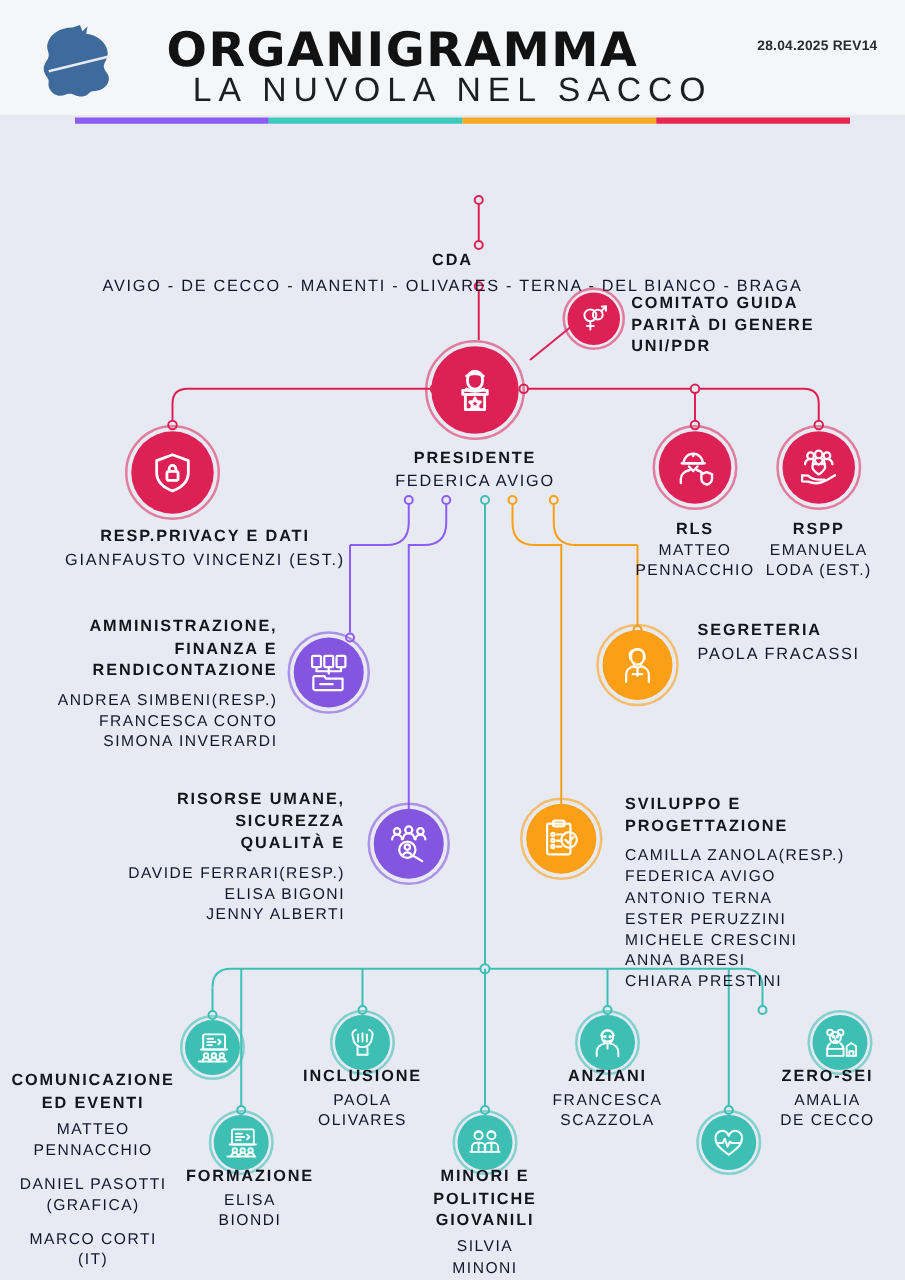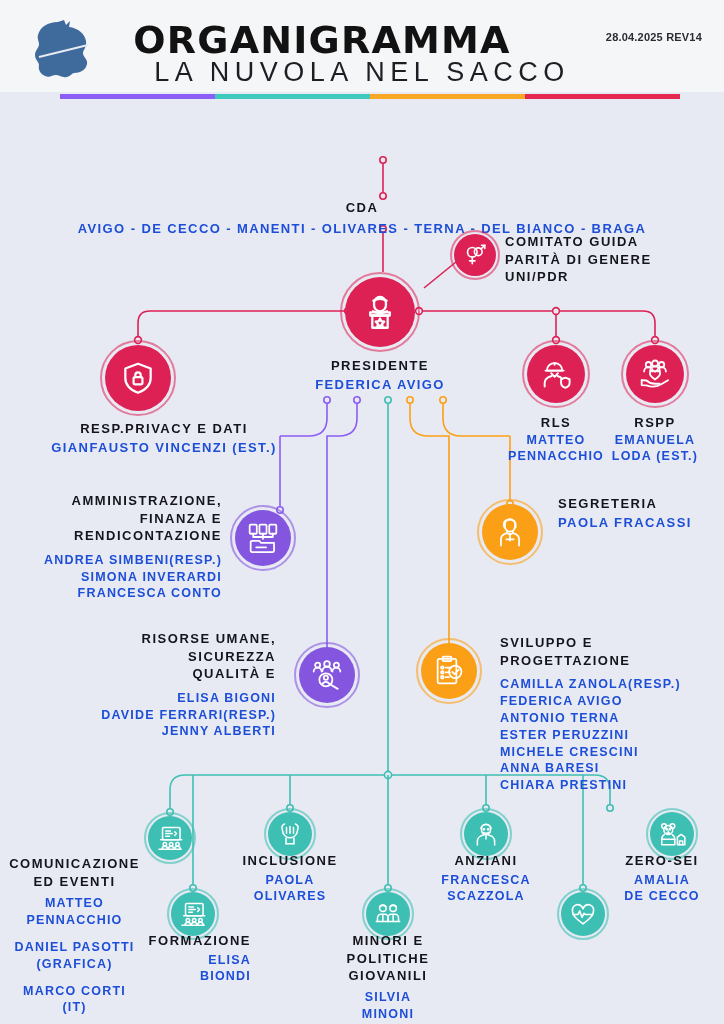--- a/index.html
+++ b/index.html
@@ -44,21 +44,21 @@
   
   #wires { position: absolute; left: 0; top: 0; width: 724px; height: 1024px; pointer-events: none; }
 
   
   .tnode { position: absolute; }
   .t-title {
     font-size: 13px; font-weight: 800; letter-spacing: 1.5px; color: #14141c;
     line-height: 1.35;
   }
   .t-sub {
-    font-size: 13px; font-weight: 700; letter-spacing: 1.4px; color: #1d4ed8;
+    font-size: 13px; font-weight: 400; letter-spacing: 1.4px; color: #0f172a;
     line-height: 1.35;
   }
   .t-sub-sm { font-size: 12.5px; letter-spacing: 1.2px; }
   .ctr { text-align: center; }
   .rgt { text-align: right; }
   .lft { text-align: left; }
 
   
   .cnode { position: absolute; border-radius: 50%; display: flex; align-items: center; justify-content: center; }
   .cnode .ring {
@@ -269,22 +269,22 @@
       <path d="M4.2 14 h5.2 l1.1 1.4 h9.3 v5.6 a.9 .9 0 0 1 -.9 .9 H4.2 a.9 .9 0 0 1 -.9 -.9 v-6.1 a.9 .9 0 0 1 .9 -.9 z"></path>
       <path d="M7.2 18.6 h7"></path>
     </svg>
   </div>
   <div class="tnode rgt" style="left:10px;top:492px;width:212px;">
     <div class="t-title">AMMINISTRAZIONE,</div>
     <div class="t-title">FINANZA E</div>
     <div class="t-title">RENDICONTAZIONE</div>
     <div style="height:7px"></div>
     <div class="t-sub t-sub-sm">ANDREA SIMBENI(RESP.)</div>
+    <div class="t-sub t-sub-sm">FRANCESCA CONTO</div>
     <div class="t-sub t-sub-sm">SIMONA INVERARDI</div>
-    <div class="t-sub t-sub-sm">FRANCESCA CONTO</div>
   </div>
 
   <div class="cnode" style="left:477px;top:499px;width:66px;height:66px;color:#fba016;">
     <div class="ring" style="opacity:.6"></div>
     <div class="disc" style="left:5px;top:5px;width:56px;height:56px;"></div>
     <svg width="34" height="34" viewBox="0 0 24 24" fill="none" stroke="#fff" stroke-width="1.25" stroke-linecap="round" stroke-linejoin="round">
       <path d="M8.4 6.6 a3.6 3.6 0 0 1 7.2 0 v1.6 a3.6 3.6 0 0 1 -7.2 0 z"></path>
       <path d="M8 8.6 q-1.2 -4 1.8 -5 q3 -1 5 .6 q1.4 1.2 1.2 4.4"></path>
       <path d="M10 11.2 v1.6 q2 1.4 4 0 v-1.6"></path>
       <path d="M5.6 21.6 v-4.2 c0 -2.6 2.1 -4.2 4.4 -4.6"></path>
@@ -312,22 +312,22 @@
       <circle cx="11.2" cy="13.9" r="1.5"></circle>
       <path d="M8.8 18.5 a2.6 2.6 0 0 1 4.8 0"></path>
       <path d="M14.7 18.9 L19.6 21.8"></path>
     </svg>
   </div>
   <div class="tnode rgt" style="left:80px;top:630px;width:196px;">
     <div class="t-title">RISORSE UMANE,</div>
     <div class="t-title">SICUREZZA</div>
     <div class="t-title">QUALITÀ E</div>
     <div style="height:7px"></div>
+    <div class="t-sub t-sub-sm">DAVIDE FERRARI(RESP.)</div>
     <div class="t-sub t-sub-sm">ELISA BIGONI</div>
-    <div class="t-sub t-sub-sm">DAVIDE FERRARI(RESP.)</div>
     <div class="t-sub t-sub-sm">JENNY ALBERTI</div>
   </div>
 
   <div class="cnode" style="left:416px;top:638px;width:66px;height:66px;color:#fba016;">
     <div class="ring" style="opacity:.6"></div>
     <div class="disc" style="left:5px;top:5px;width:56px;height:56px;"></div>
     <svg width="34" height="34" viewBox="0 0 24 24" fill="none" stroke="#fff" stroke-width="1.25" stroke-linecap="round" stroke-linejoin="round">
       <path d="M4 4.6 a1.2 1.2 0 0 1 1.2 -1.2 H16 a1.2 1.2 0 0 1 1.2 1.2 v15 a1.2 1.2 0 0 1 -1.2 1.2 H5.2 A1.2 1.2 0 0 1 4 19.6 z"></path>
       <rect x="7.4" y="1.8" width="6.4" height="3.2" rx="1"></rect>
       <circle cx="7.3" cy="9.6" r=".9"></circle>
@@ -398,21 +398,21 @@
       <path d="M4 13.4 h18"></path>
       <circle cx="7.6" cy="17.4" r="1.5"></circle>
         <path d="M5.2 21.4 a2.4 2.4 0 0 1 4.8 0"></path>
       <circle cx="13" cy="17.4" r="1.5"></circle>
         <path d="M10.6 21.4 a2.4 2.4 0 0 1 4.8 0"></path>
       <circle cx="18.4" cy="17.4" r="1.5"></circle>
         <path d="M16 21.4 a2.4 2.4 0 0 1 4.8 0"></path>
       <path d="M2.6 21.6 h19"></path>
     </svg>
   </div>
-  <div class="tnode ctr" style="left:111px;top:932px;width:140px;text-align:right;">
+  <div class="tnode ctr" style="left:130px;top:932px;width:140px;">
     <div class="t-title">FORMAZIONE</div>
     <div class="t-sub t-sub-sm" style="margin-top:2px">ELISA</div>
     <div class="t-sub t-sub-sm">BIONDI</div>
   </div>
 
   <div class="cnode" style="left:264px;top:808px;width:52px;height:52px;color:#3ebfb4;">
     <div class="ring" style="opacity:.6"></div>
     <div class="disc" style="left:4px;top:4px;width:44px;height:44px;"></div>
     <svg width="28" height="28" viewBox="0 0 24 24" fill="none" stroke="#fff" stroke-width="1.3" stroke-linecap="round" stroke-linejoin="round">
       <path d="M7.4 3.4 c-1.6 .6 -2.6 2.2 -2.2 4 l1 4.2"></path>

